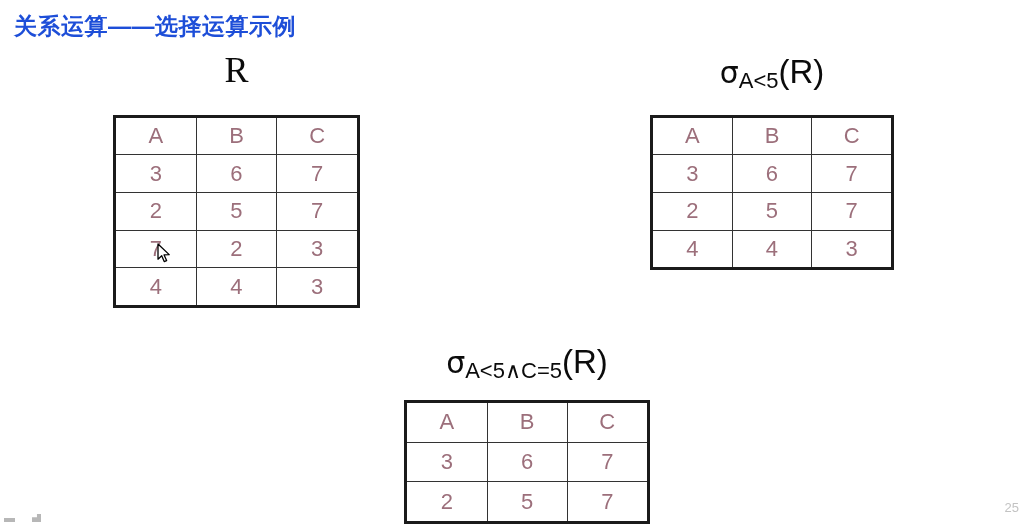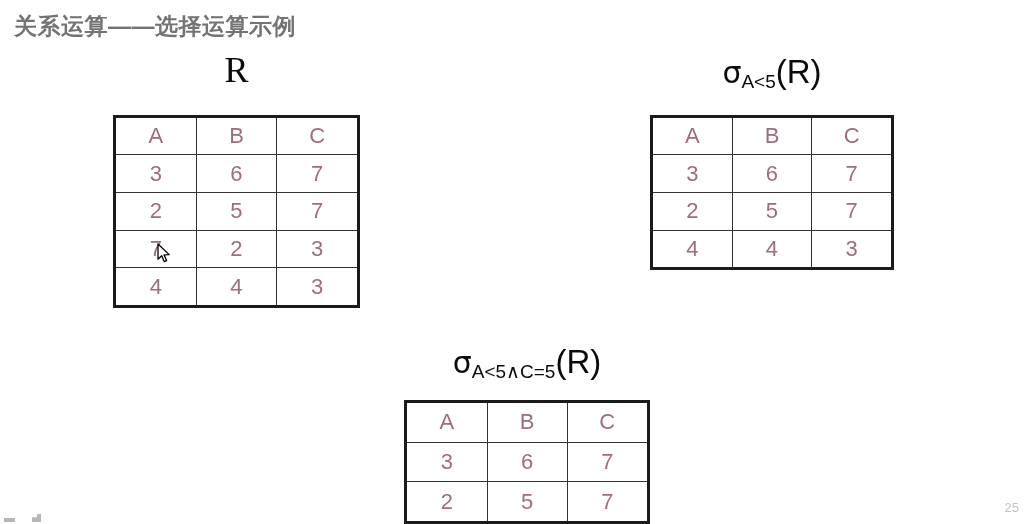--- a/index.html
+++ b/index.html
@@ -24,21 +24,21 @@
 
   
   .slide-title {
     position: absolute;
     left: 14px;
     top: 11px;
     font-family: "Liberation Sans", "DejaVu Sans", sans-serif;
     font-weight: bold;
     font-size: 23px;
     line-height: 30px;
-    color: #737373;
+    color: #1d4ed8;
     letter-spacing: 0.5px;
     white-space: nowrap;
   }
 
   
   .caption {
     position: absolute;
     white-space: nowrap;
     color: #0b0b0b;
     font-family: "Liberation Sans", "DejaVu Sans", sans-serif;
@@ -50,21 +50,21 @@
     font-weight: normal;
   }
   .caption .sigma {
     font-family: "DejaVu Sans", "Liberation Sans", sans-serif;
     font-size: 30px;
     font-weight: normal;
     vertical-align: baseline;
   }
   .caption .sub {
     font-family: "Liberation Sans", "DejaVu Sans", sans-serif;
-    font-size: 19px;
+    font-size: 22px;
     font-weight: normal;
     position: relative;
     top: 5px;
     letter-spacing: 0px;
   }
   .caption .paren {
     font-family: "Liberation Sans", "DejaVu Sans", sans-serif;
     font-size: 33px;
     font-weight: normal;
   }

